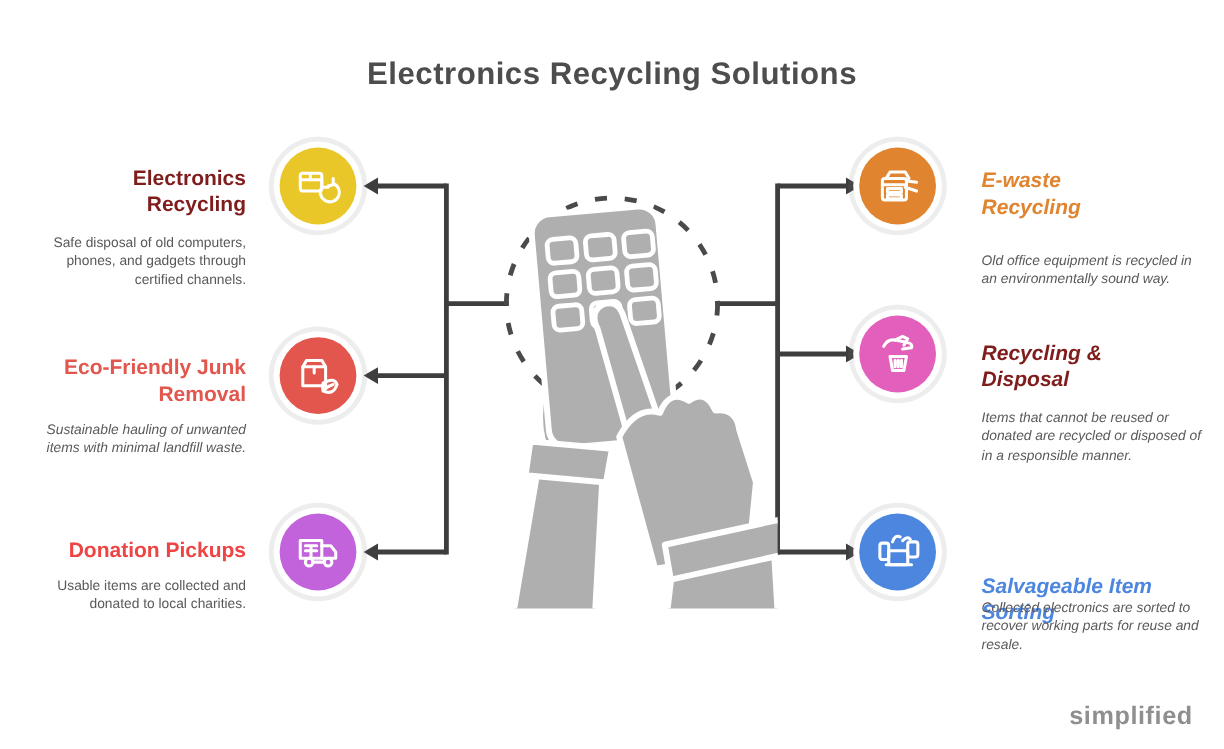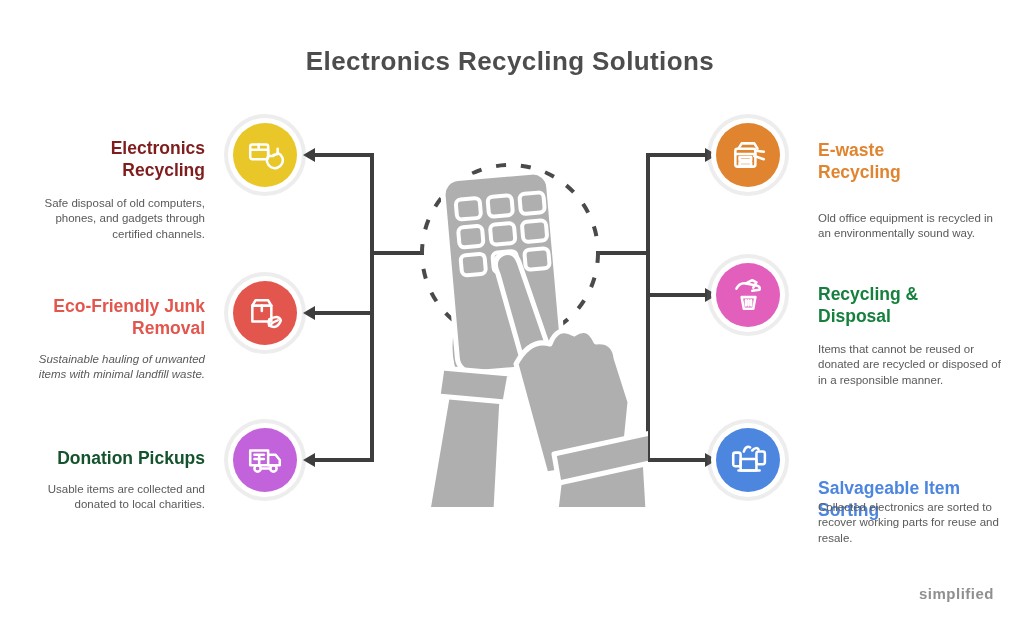--- a/index.html
+++ b/index.html
@@ -11,31 +11,31 @@
     position:absolute;top:46px;left:0;width:100%;text-align:center;
     font-size:26px;font-weight:bold;color:#4d4d4d;letter-spacing:.4px;
   }
   .heading{
     position:absolute;font-size:17.5px;font-weight:bold;line-height:1.25;
   }
   .desc{
     position:absolute;font-size:11.5px;line-height:1.34;color:#595959;
   }
   .left-txt{text-align:right;right:815px;}
-  .right-txt{text-align:left;left:818px;}
+  .right-txt{text-align:left;left:818px;font-style:italic;}
   .badge{
     position:absolute;width:64px;height:64px;border-radius:50%;
     display:flex;align-items:center;justify-content:center;
     box-shadow:0 0 0 5px #ffffff,0 0 0 9px rgba(130,130,130,.14);
   }
   .badge svg{display:block;}
   .wires{position:absolute;left:0;top:0;}
   .center-art{position:absolute;left:398px;top:152px;}
   .watermark{
-    position:absolute;right:26px;top:585px;font-size:15px;font-weight:bold;
+    position:absolute;right:26px;top:585px;font-size:21px;font-weight:bold;
     color:#8f8f8f;letter-spacing:.5px;
   }
 </style>
 </head>
 <body>
 
 <div class="canvas">
 
   <svg class="wires" width="1020" height="624" viewBox="0 0 1020 624">
     <g stroke="#3e3e3e" stroke-width="4" fill="none">
@@ -98,27 +98,27 @@
   </svg>
 
   <div class="title">Electronics Recycling Solutions</div>
 
   <div class="heading left-txt" style="top: 138px; width: 175px; color: #7f1d1d;">Electronics Recycling</div>
   <div class="desc left-txt" style="top:196px;width:170px;">Safe disposal of old computers, phones, and gadgets through certified channels.</div>
 
   <div class="heading left-txt" style="top: 296px; width: 175px; color: rgb(226, 86, 78);">Eco-Friendly Junk Removal</div>
   <div class="desc left-txt" style="top:352px;width:170px;font-style:italic;">Sustainable hauling of unwanted items with minimal landfill waste.</div>
 
-  <div class="heading left-txt" style="top: 448px; width: 185px; color: #14532d;">Donation Pickups</div>
+  <div class="heading left-txt" style="top: 448px; width: 185px; color: #ef4444;">Donation Pickups</div>
   <div class="desc left-txt" style="top:482px;width:170px;">Usable items are collected and donated to local charities.</div>
 
   <div class="heading right-txt" style="top: 140px; width: 150px; color: rgb(224, 132, 47);">E-waste Recycling</div>
   <div class="desc right-txt" style="top:211px;width:185px;">Old office equipment is recycled in an environmentally sound way.</div>
 
-  <div class="heading right-txt" style="top: 284px; width: 150px; color: #15803d;">Recycling &amp; Disposal</div>
+  <div class="heading right-txt" style="top: 284px; width: 150px; color: #7f1d1d;">Recycling &amp; Disposal</div>
   <div class="desc right-txt" style="top:342px;width:185px;">Items that cannot be reused or donated are recycled or disposed of in a responsible manner.</div>
 
   <div class="heading right-txt" style="top: 442px; width: 165px; color: rgb(77, 134, 223); margin-top: 36px;">Salvageable Item Sorting</div>
   <div class="desc right-txt" style="top:500px;width:185px;">Collected electronics are sorted to recover working parts for reuse and resale.</div>
 
   <div class="badge" style="left: 233px; top: 123px; background-color: rgb(233, 199, 40);">
     <svg width="38" height="38" viewBox="0 0 36 36" fill="none" stroke="#fff" stroke-width="2.4" stroke-linecap="round" stroke-linejoin="round">
       <rect x="4" y="8" width="17" height="14" rx="2"></rect>
       <path d="M4 13 h17"></path>
       <path d="M12 8 v5"></path>

